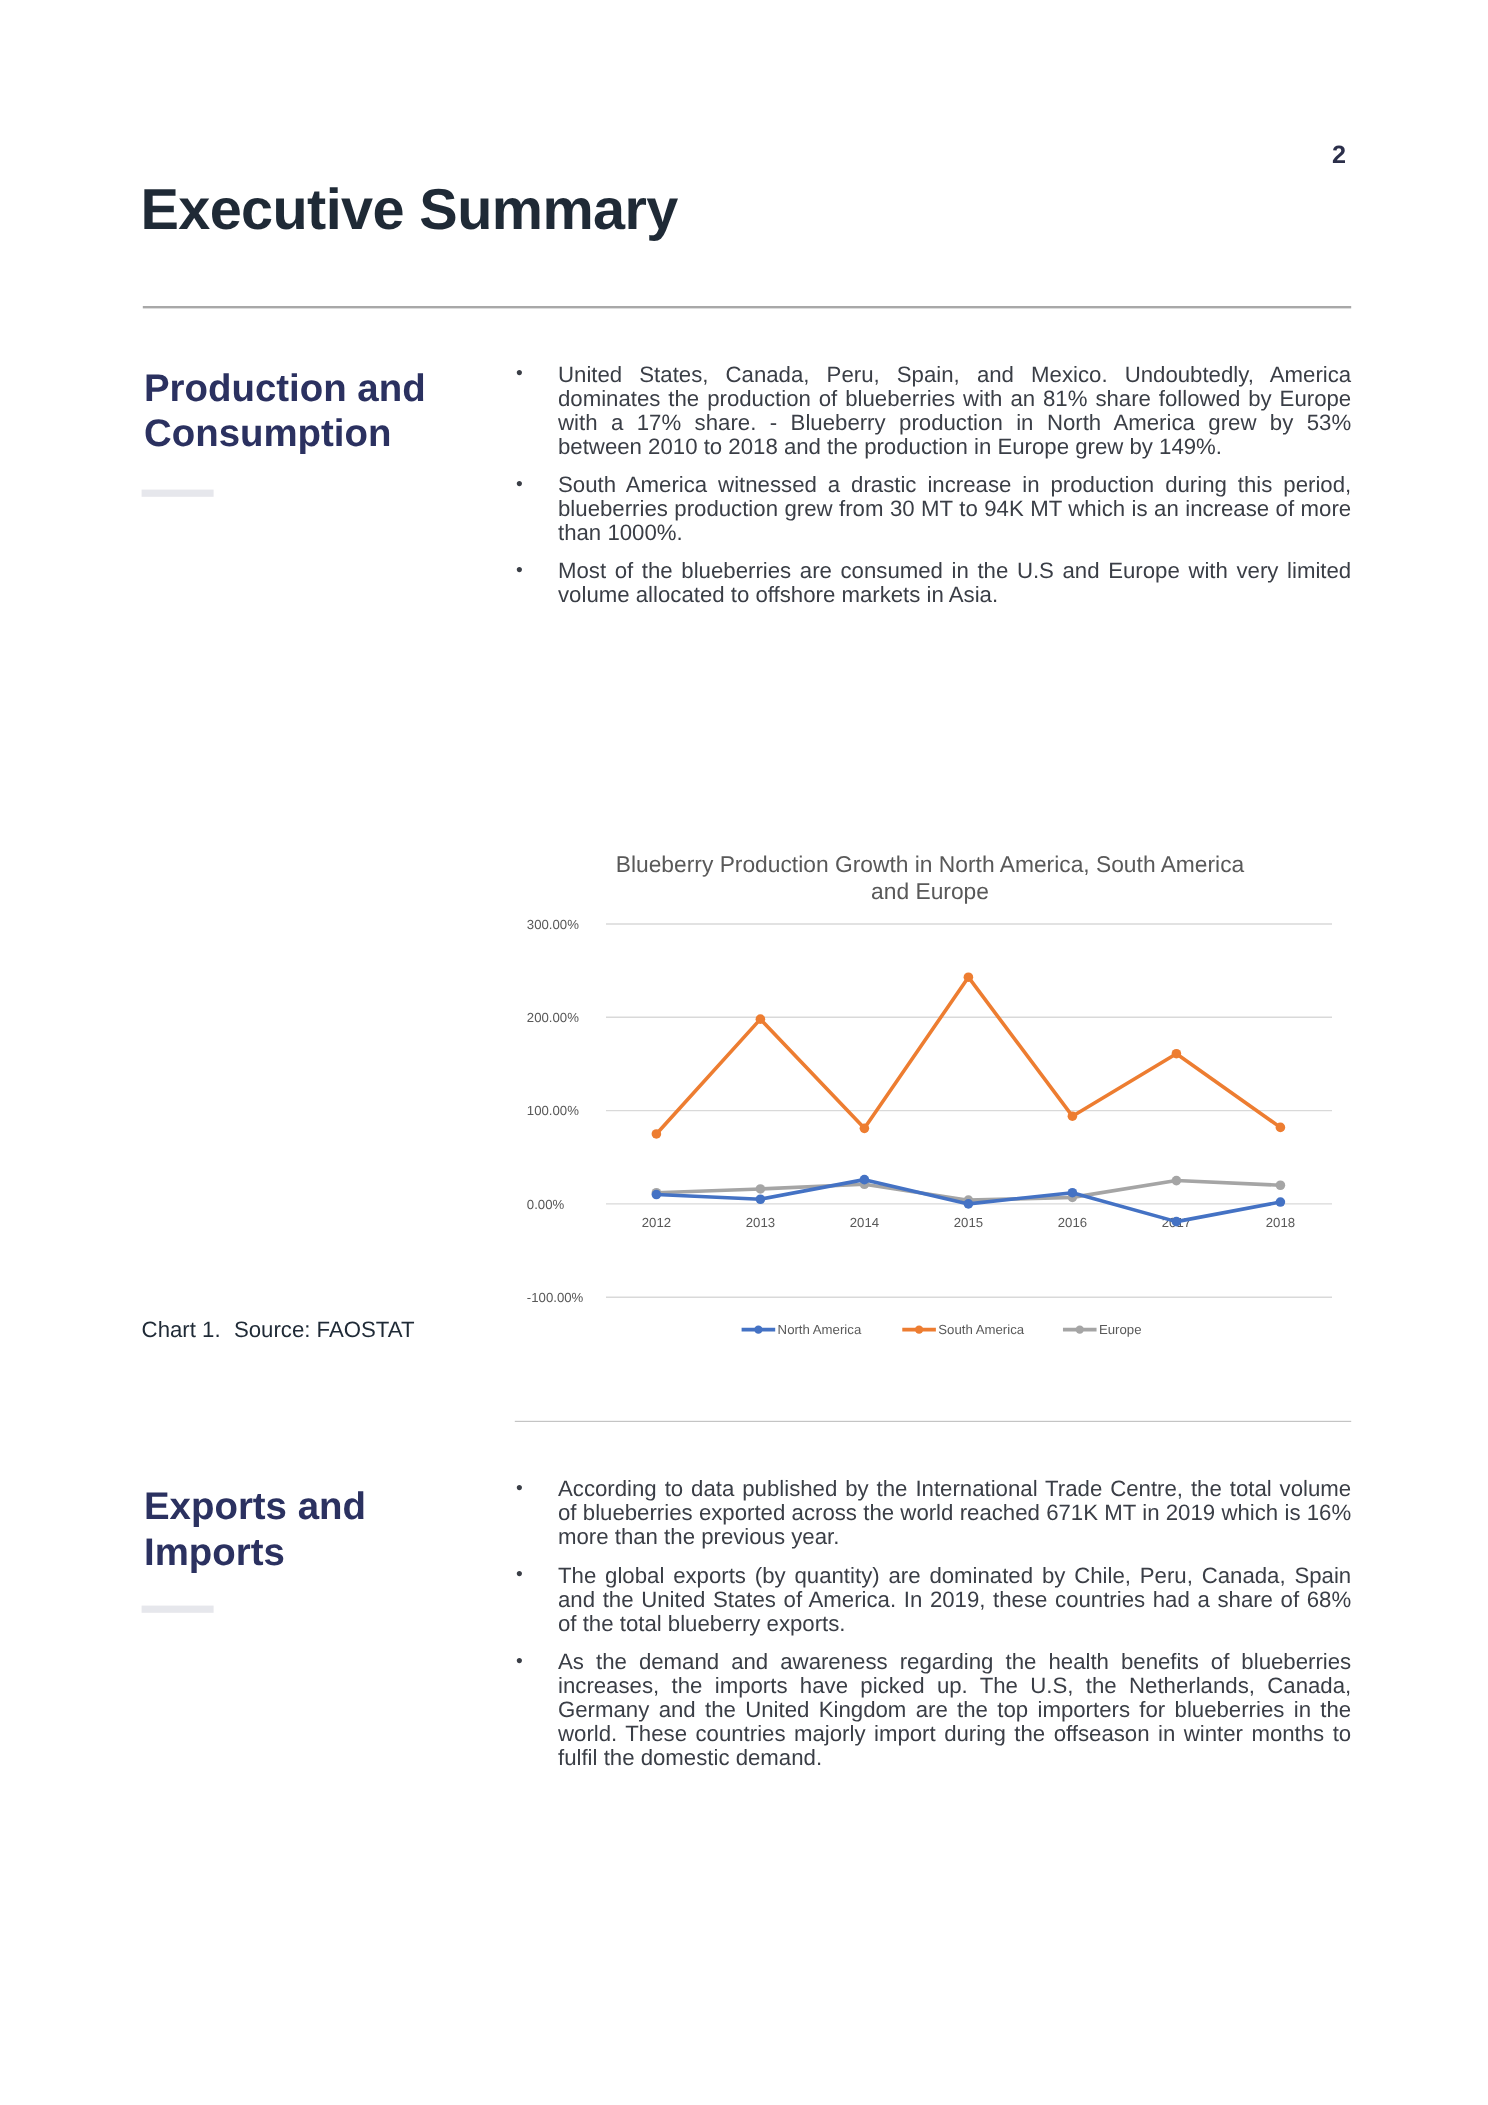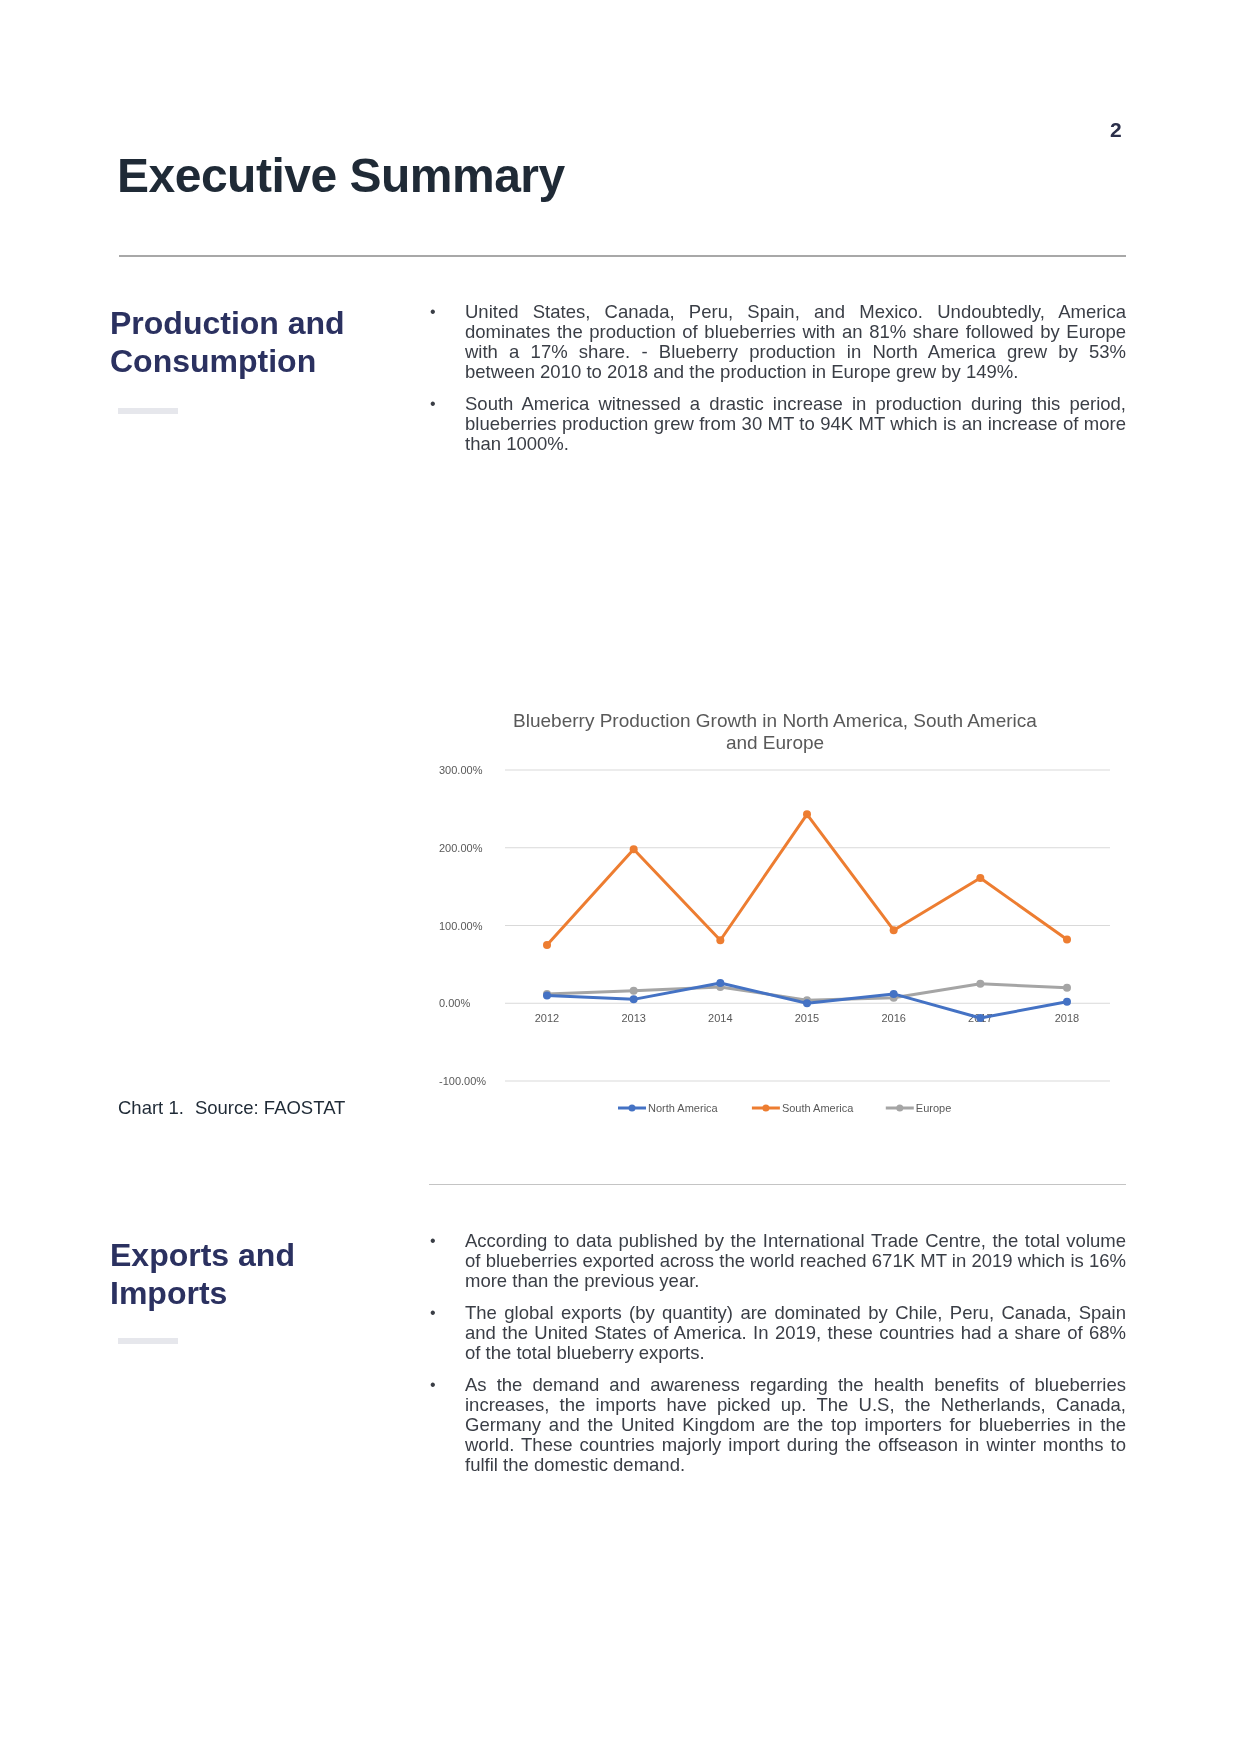--- a/index.html
+++ b/index.html
@@ -5,21 +5,21 @@
   * { box-sizing: border-box; margin: 0; padding: 0; }
   html, body { width: 1240px; height: 1754px; background: #ffffff; overflow: hidden; }
   body { position: relative; font-family: "Liberation Sans", sans-serif; color: #333840; }
 
   .page-number { position: absolute; top: 118px; left: 1110px; font-size: 21px; font-weight: bold; color: #2b2f4a; }
   .page-title { position: absolute; top: 148px; left: 117px; font-size: 48px; font-weight: bold; color: #1f2a36; letter-spacing: -0.5px; }
   .hr { position: absolute; height: 2px; background: #a8a8a8; }
   .hr-top { top: 255px; left: 119px; width: 1007px; }
   .hr-mid { top: 1184px; left: 429px; width: 697px; height: 1px; background: #c4c4c4; }
 
-  .section-heading { position: absolute; left: 110px; font-size: 32px; font-weight: bold; color: #2b3160; line-height: 38px; }
+  .section-heading { position: absolute; left: 120px; font-size: 32px; font-weight: bold; color: #2b3160; line-height: 38px; }
   .accent-bar { position: absolute; left: 118px; width: 60px; height: 6px; background: #e6e7ec; }
 
   .bullets { position: absolute; left: 430px; width: 696px; list-style: none; }
   .bullet { position: relative; padding-left: 35px; font-size: 18.5px; line-height: 20px; color: #3a3e46; text-align: justify; margin-bottom: 12px; }
   .bullet::before { content: "•"; position: absolute; left: 0; top: 0; color: #3a3e46; font-size: 16px; }
 
   .chart-caption { position: absolute; top: 1097px; left: 118px; font-size: 18.5px; color: #1f2a36; }
   .chart-caption .cap-label { font-weight: normal; margin-right: 6px; }
 
   svg.chart { position: absolute; left: 420px; top: 700px; width: 710px; height: 430px; }
@@ -34,20 +34,21 @@
 
 <h2 class="section-heading" style="top:304px;">
   <span>Production and</span><br>
   <span>Consumption</span>
 </h2>
 <div class="accent-bar" style="top:408px;"></div>
 
 <ul class="bullets" style="top:302px;">
   <li class="bullet">United States, Canada, Peru, Spain, and Mexico. Undoubtedly, America dominates the production of blueberries with an 81% share followed by Europe with a 17% share. - Blueberry production in North America grew by 53% between 2010 to 2018 and the production in Europe grew by 149%.</li>
   <li class="bullet">South America witnessed a drastic increase in production during this period, blueberries production grew from 30 MT to 94K MT which is an increase of more than 1000%.</li>
+  <li class="bullet">Most of the blueberries are consumed in the U.S and Europe with very limited volume allocated to offshore markets in Asia.</li>
 </ul>
 
 <svg class="chart" id="chart" viewBox="0 0 710 430">
   <text id="chart-title-1" x="355" y="27" text-anchor="middle" font-size="19" fill="#595959">Blueberry Production Growth in North America, South America</text>
   <text id="chart-title-2" x="355" y="49" text-anchor="middle" font-size="19" fill="#595959">and Europe</text>
   <g id="grid">
       <line x1="85" x2="690" y1="381" y2="381" stroke="#d9d9d9" stroke-width="1.2"></line>
       <line x1="85" x2="690" y1="303.25" y2="303.25" stroke="#d9d9d9" stroke-width="1.2"></line>
       <line x1="85" x2="690" y1="225.5" y2="225.5" stroke="#d9d9d9" stroke-width="1.2"></line>
       <line x1="85" x2="690" y1="147.75" y2="147.75" stroke="#d9d9d9" stroke-width="1.2"></line>

